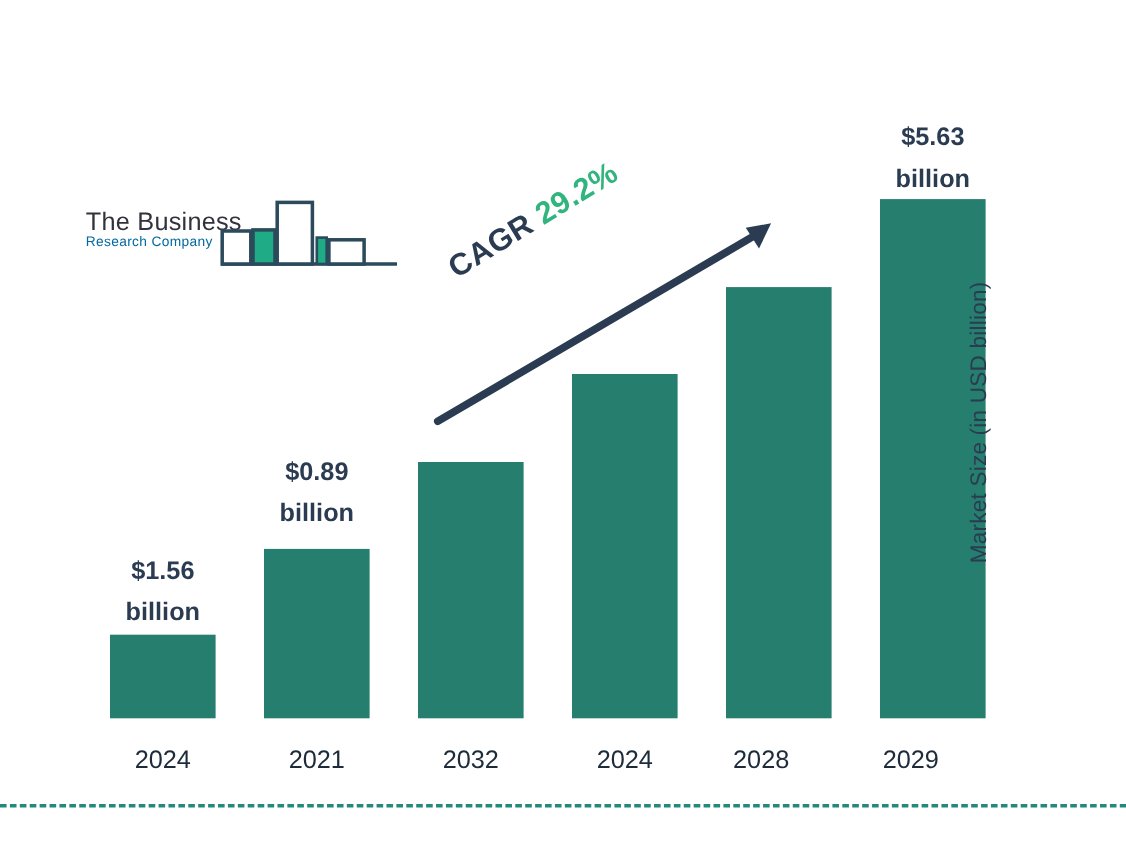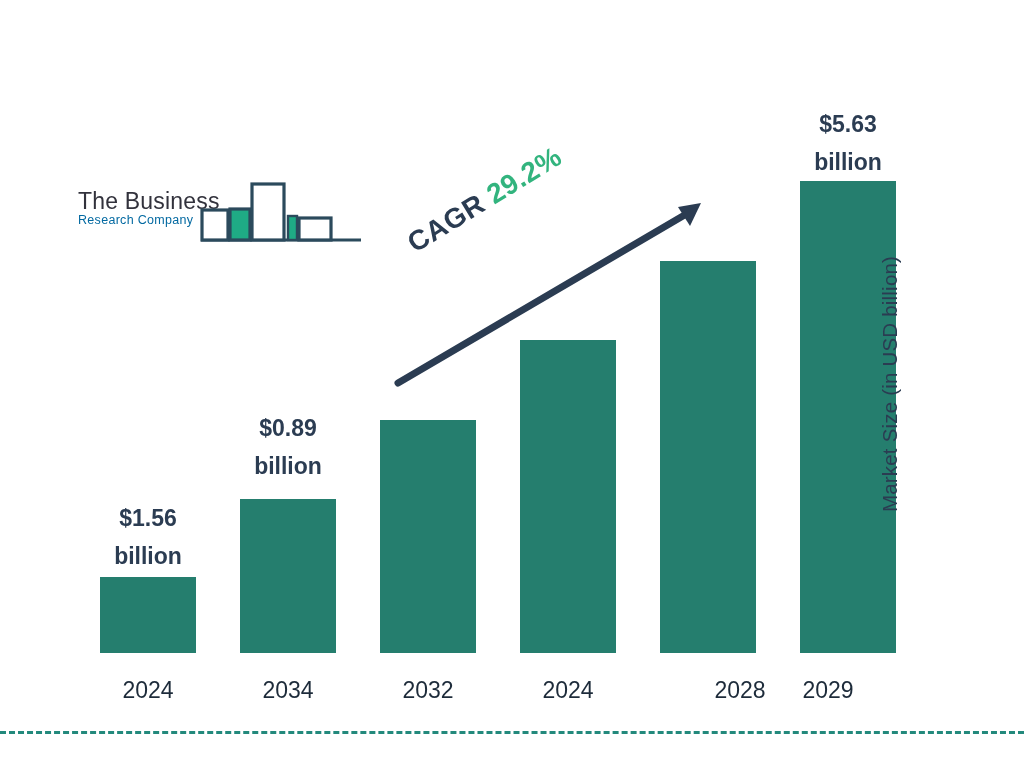--- a/index.html
+++ b/index.html
@@ -184,24 +184,24 @@
     <div class="bar" style="left:800px; width:96px; top:181px; height:472px;"></div>
 
     <div class="bar-label" style="left:80px; width:136px; top:487px;margin-top:12px;">$1.56
 billion</div>
     <div class="bar-label" style="left:220px; width:136px; top:409px;">$0.89
 billion</div>
     <div class="bar-label" style="left:780px; width:136px; top:105px;">$5.63
 billion</div>
 
     <div class="x-tick" style="left:100px; width:96px;">2024</div>
-    <div class="x-tick" style="left:240px; width:96px;">2034</div>
+    <div class="x-tick" style="left:240px; width:96px;">2021</div>
     <div class="x-tick" style="left:380px; width:96px;">2032</div>
     <div class="x-tick" style="left:520px; width:96px;">2024</div>
-    <div class="x-tick" style="left:692px; width:96px;">2028</div>
+    <div class="x-tick" style="left:644px; width:96px;">2028</div>
     <div class="x-tick" style="left:780px; width:96px;">2029</div>
 
     <div class="y-axis-title">Market Size (in USD billion)</div>
 
     <svg class="arrow-svg" viewBox="0 0 1024 768">
       <line x1="398" y1="383" x2="688" y2="213" stroke="#2b3c52" stroke-width="7" stroke-linecap="round"></line>
       <polygon points="701,203 678,207 690,226" fill="#2b3c52"></polygon>
     </svg>
 
     <div class="cagr-annotation">

